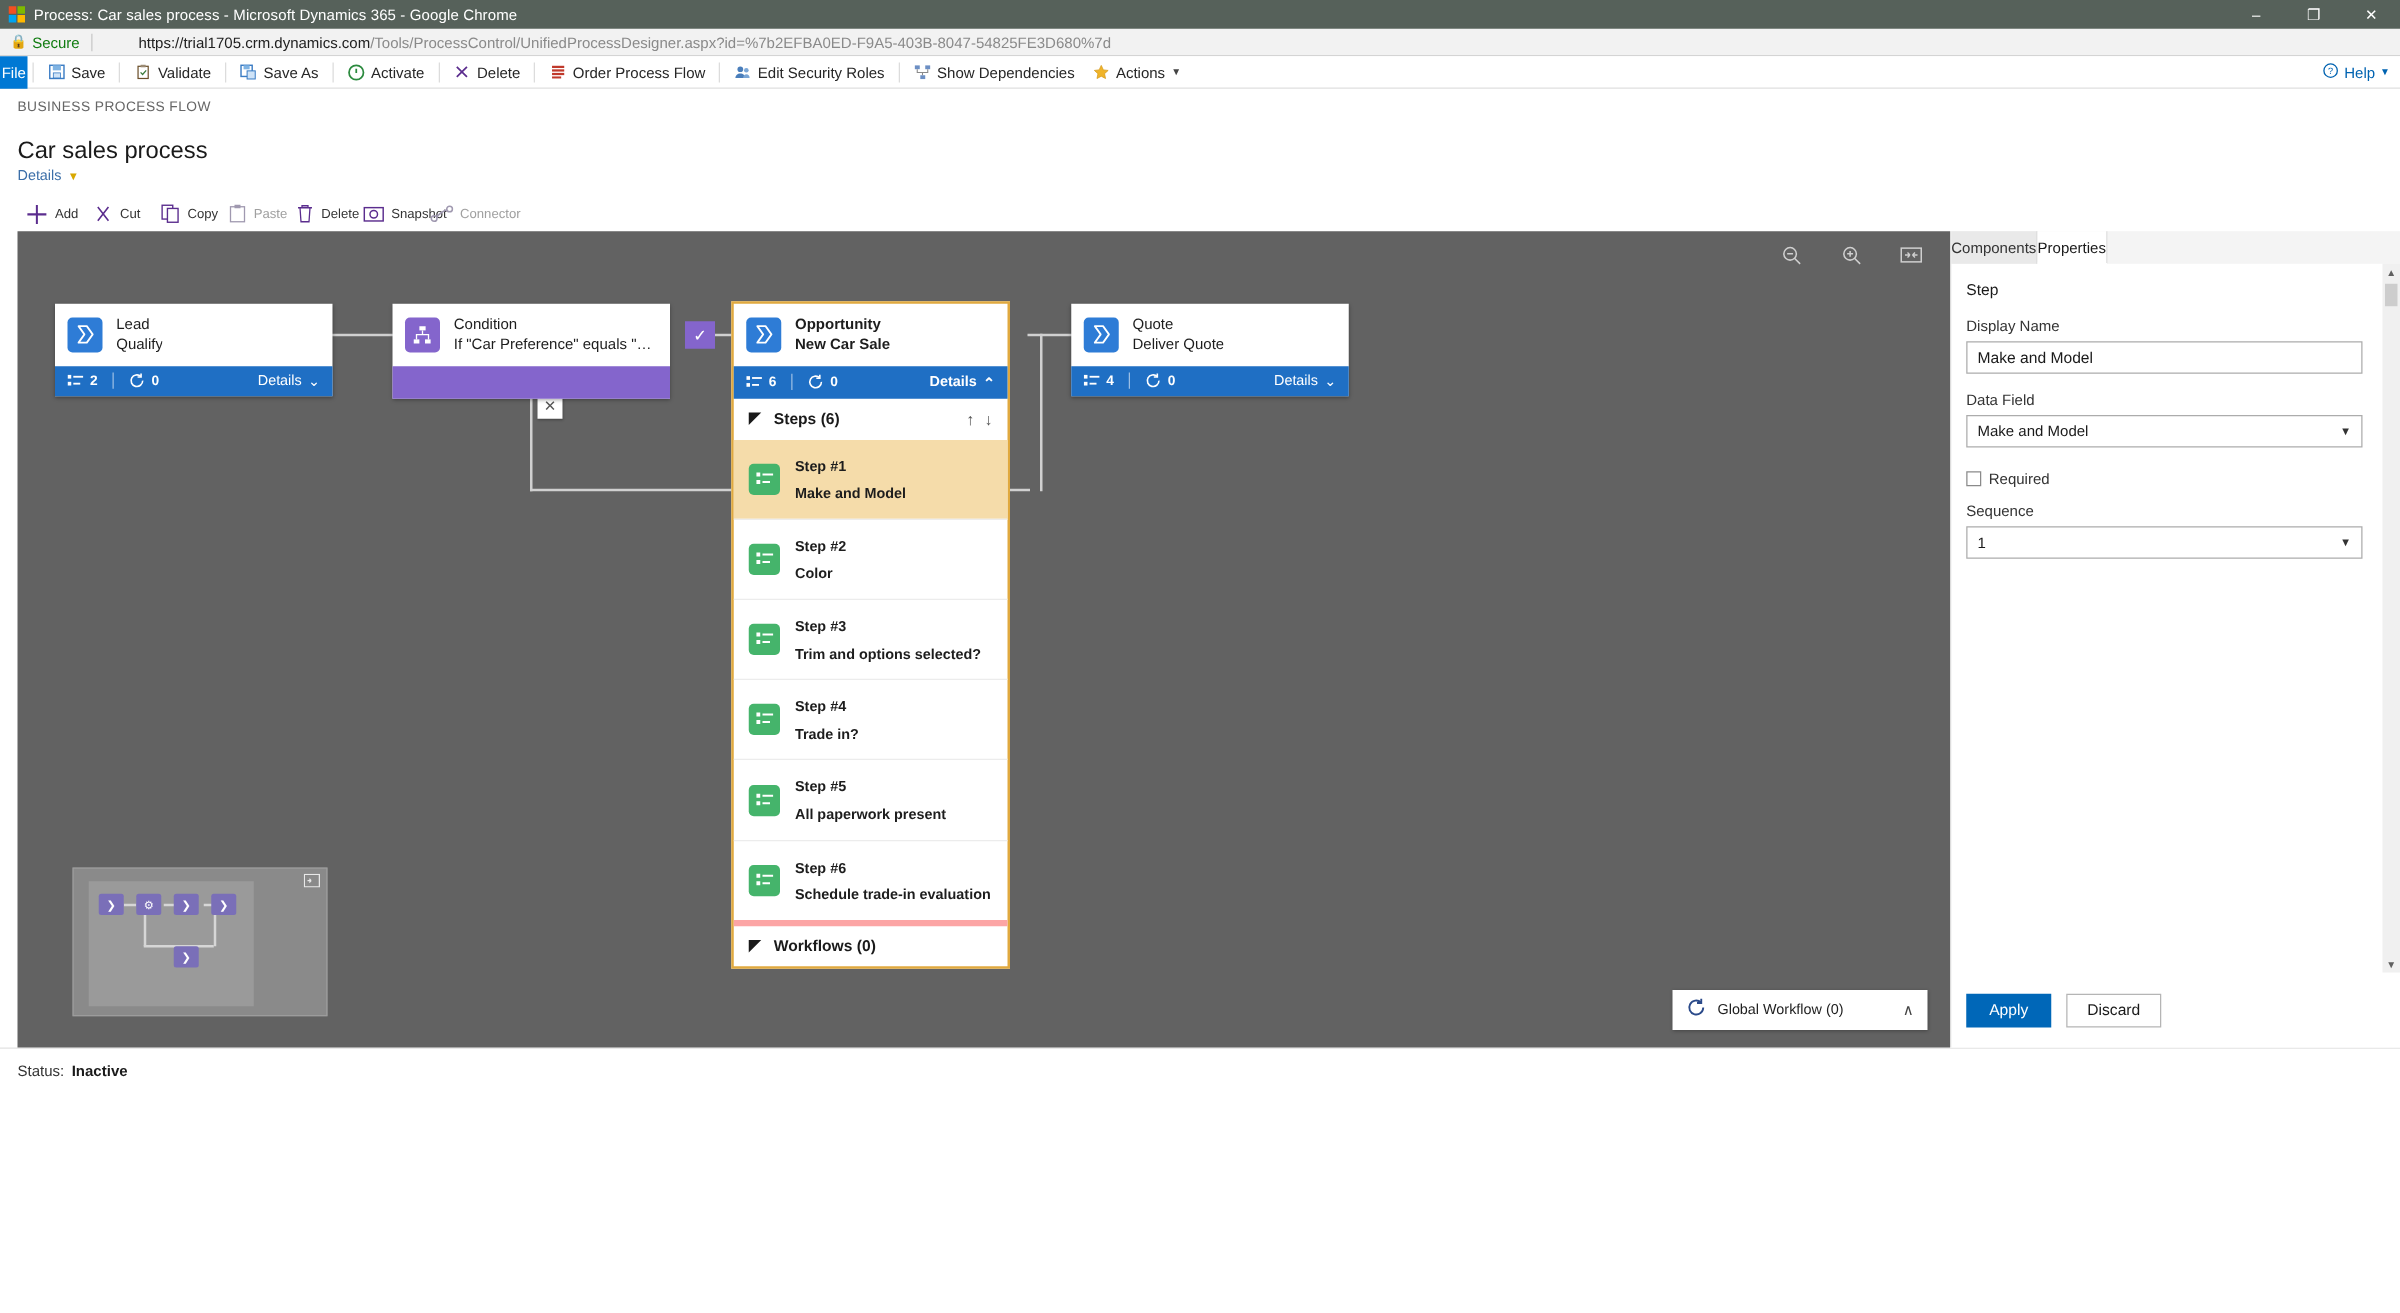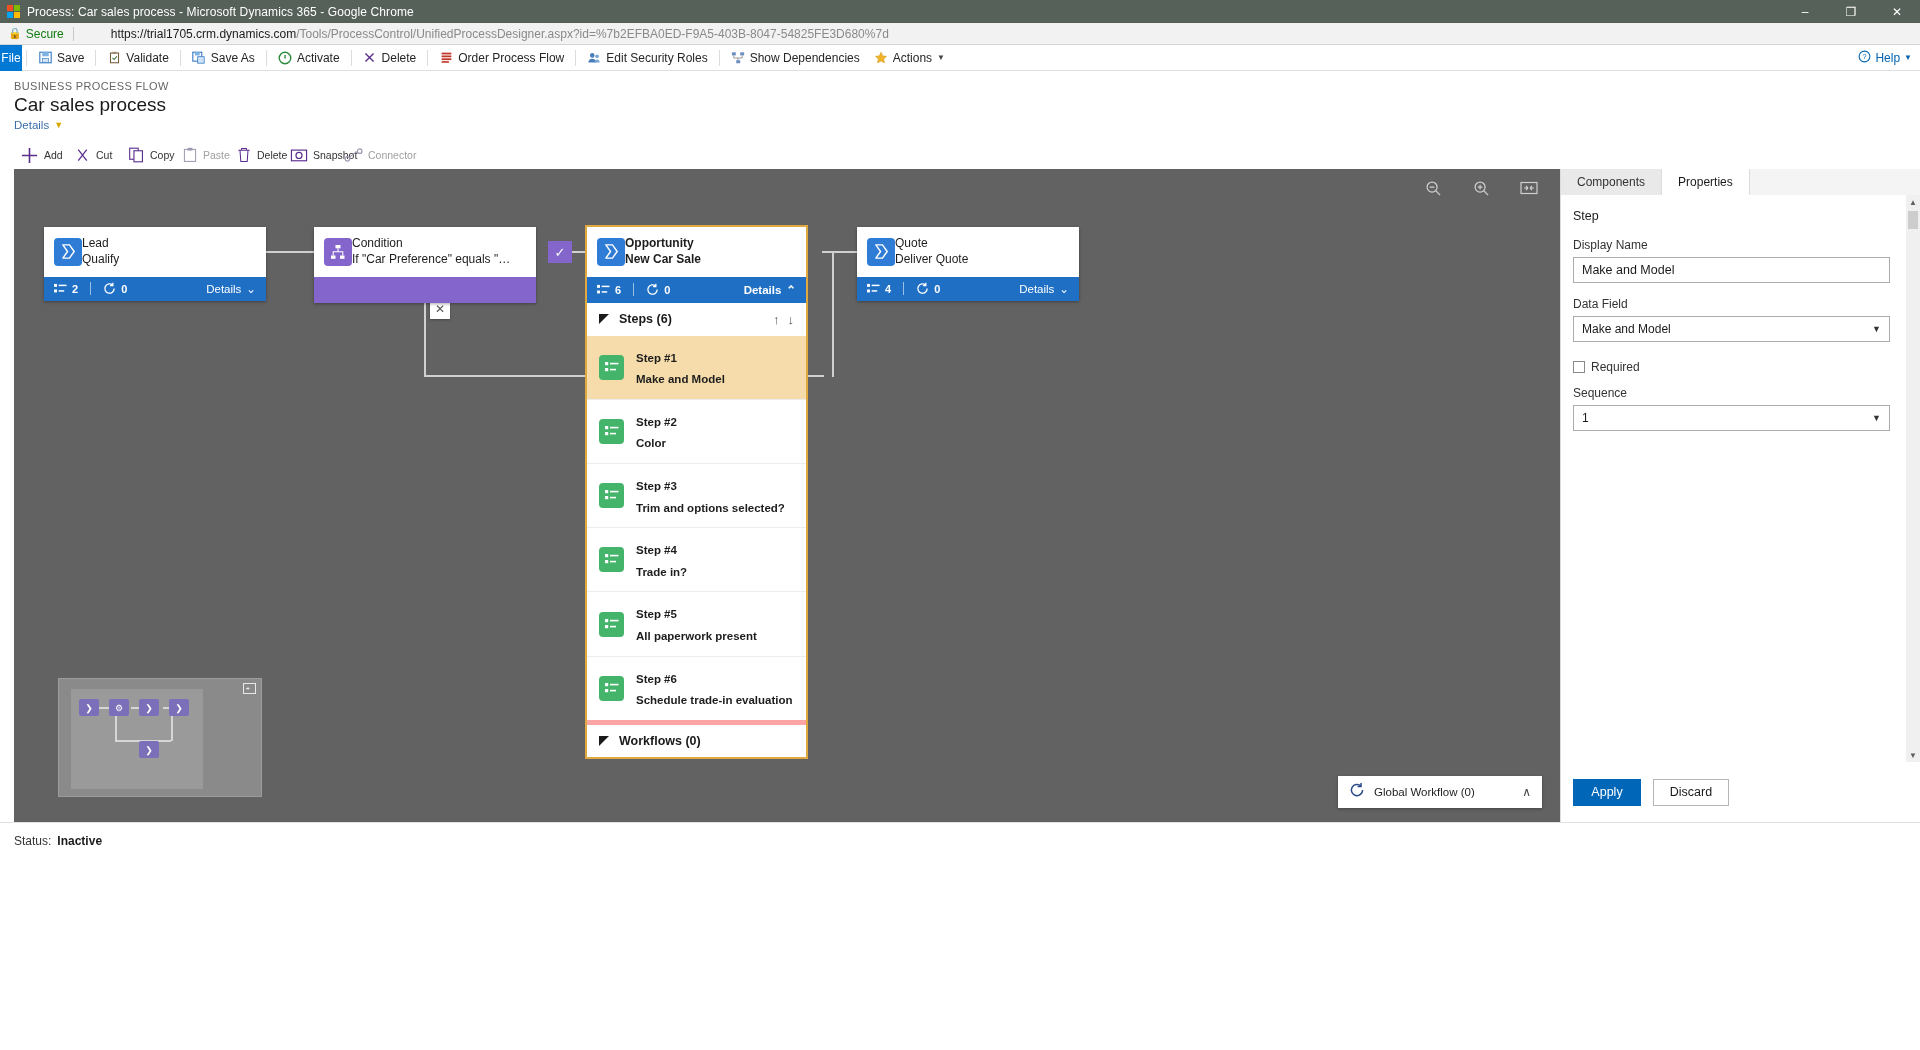--- a/index.html
+++ b/index.html
@@ -59,21 +59,21 @@
     font-size:12px;
   }
   .cmd-sep { width:1px; height:16px; background:#dcdcdc; margin:0 4px; }
   .cmd-item { display:flex; align-items:center; gap:5px; padding:0 7px; height:26px; color:#262626; white-space:nowrap; }
   .cmd-ico { width:14px; height:14px; display:inline-flex; align-items:center; justify-content:center; }
   .help-area { position:absolute; right:8px; display:flex; align-items:center; gap:4px; color:#0063b1; font-size:12px; }
 
   
   .pagehead { padding: 9px 0 4px 14px; background:#fff;}
   .bpf-label { font-size:11px; color:#666; letter-spacing:0.35px; }
-  .proc-title { font-size:19px; color:#1a1a1a; margin-top:2px; font-weight:normal;}
+  .proc-title { font-size:19px; color:#1a1a1a; margin-top:18px; font-weight:normal;}
   .details-link { font-size:11.5px; color:#3b6ea8; margin-top:3px; display:flex; align-items:center; gap:5px;}
   .details-caret { color:#d8a800; font-size:9px; }
 
   
   .designtools { display:flex; padding:6px 0 4px 20px; background:#fff; gap:6px;}
   .dtool { width:48px; display:flex; flex-direction:row; align-items:center; gap:5px; padding-top:4px;}
   .dtool .glyph { height:20px; display:flex; align-items:center; justify-content:center; color:#5b2d8e; }
   .dtool .lbl { font-size:10.5px; color:#333; }
   .dtool.disabled .glyph { color:#9b8fae; }
   .dtool.disabled .lbl { color:#a0a0a0; }
@@ -84,21 +84,21 @@
   
   .canvas {
     flex:1; background:#626262; position:relative; overflow:hidden;
     margin-left:14px;
   }
   .canvas-tools { position:absolute; right:20px; top:8px; display:flex; gap:26px; }
   .ctool { color:#cfcfcf; width:22px; height:22px; display:flex; align-items:center; justify-content:center;}
 
   
   .stage { position:absolute; background:#fff; box-shadow:0 1px 3px rgba(0,0,0,.35); }
-  .stage-head { display:flex; align-items:center; padding:9px 10px; }
+  .stage-head { display:flex; align-items:center; gap:11px; padding:9px 10px; }
   .stage-ico { width:28px; height:28px; border-radius:4px; display:flex; align-items:center; justify-content:center; flex:0 0 auto;}
   .stage-ico.blue { background:#2e7cd6; }
   .stage-ico.purple { background:#8465cc; }
   .stage-txt { line-height:1.32; overflow:hidden;}
   .stage-name { font-size:12px; color:#1d1d1d; white-space:nowrap;}
   .stage-sub { font-size:12px; color:#1d1d1d; white-space:nowrap; overflow:hidden; text-overflow:ellipsis;}
   .stage-bar { height:24px; display:flex; align-items:center; padding:0 10px; color:#fff; font-size:11px; }
   .stage-bar.blue { background:#1f6fc4; }
   .stage-bar.purple { background:#8465cc; }
   .bar-metric { display:flex; align-items:center; gap:5px; }
@@ -131,21 +131,21 @@
   .mm-line { position:absolute; background:#d6d6d6; }
 
   
   .gwf { position:absolute; right:18px; bottom:14px; width:204px; height:32px; background:#fff; display:flex; align-items:center; padding:0 11px; gap:9px; box-shadow:0 1px 3px rgba(0,0,0,.3); }
   .gwf-txt { font-size:11.5px; color:#1d1d1d; }
   .gwf-caret { margin-left:auto; color:#444; font-size:12px;}
 
   
   .props { width:360px; background:#fff; border-left:1px solid #dcdcdc; display:flex; flex-direction:column; position:relative;}
   .ptabs { display:flex; height:26px; background:#f4f4f4; }
-  .ptab { padding:0 16px; display:flex; align-items:center; font-size:12px; color:#333; border-right:1px solid #dcdcdc; background:#e9e9e9;}
+  .ptab { padding:0 0; display:flex; align-items:center; font-size:12px; color:#333; border-right:1px solid #dcdcdc; background:#e9e9e9;}
   .ptab.active { background:#fff; border-bottom:1px solid #fff; color:#1a1a1a;}
   .pbody { flex:1; padding:14px 12px 0 12px; position:relative; }
   .psection-title { font-size:12.5px; color:#1a1a1a; margin-bottom:15px;}
   .pfield-label { font-size:12px; color:#333; margin-bottom:5px; }
   .pinput { width:317px; height:26px; border:1px solid #acacac; padding:0 8px; font-size:12.5px; color:#1a1a1a; font-family:"Liberation Sans",sans-serif; background:#fff;}
   .pselect { width:317px; height:26px; border:1px solid #acacac; padding:0 8px; font-size:12px; color:#1a1a1a; display:flex; align-items:center; background:#fff;}
   .psel-caret { margin-left:auto; font-size:9px; color:#333;}
   .pgap { height:14px; }
   .pcheck-row { display:flex; align-items:center; gap:6px; margin:4px 0 12px 0; }
   .pcheckbox { width:12px; height:12px; border:1px solid #8a8a8a; background:#fff;}

